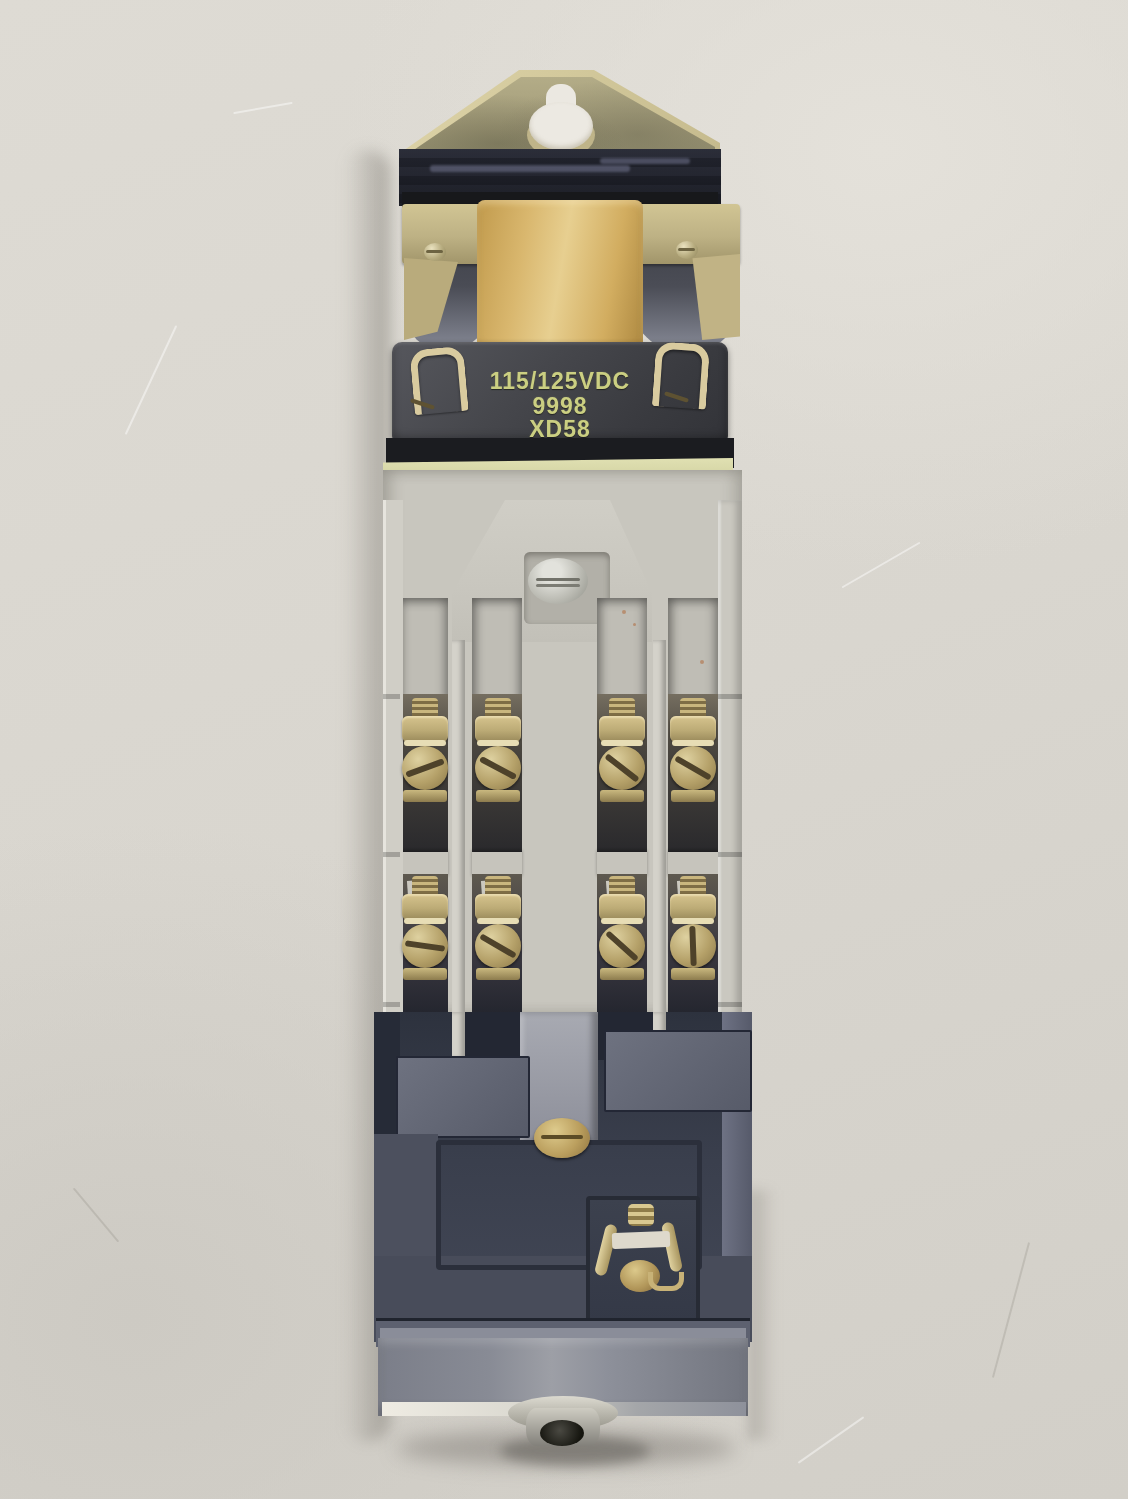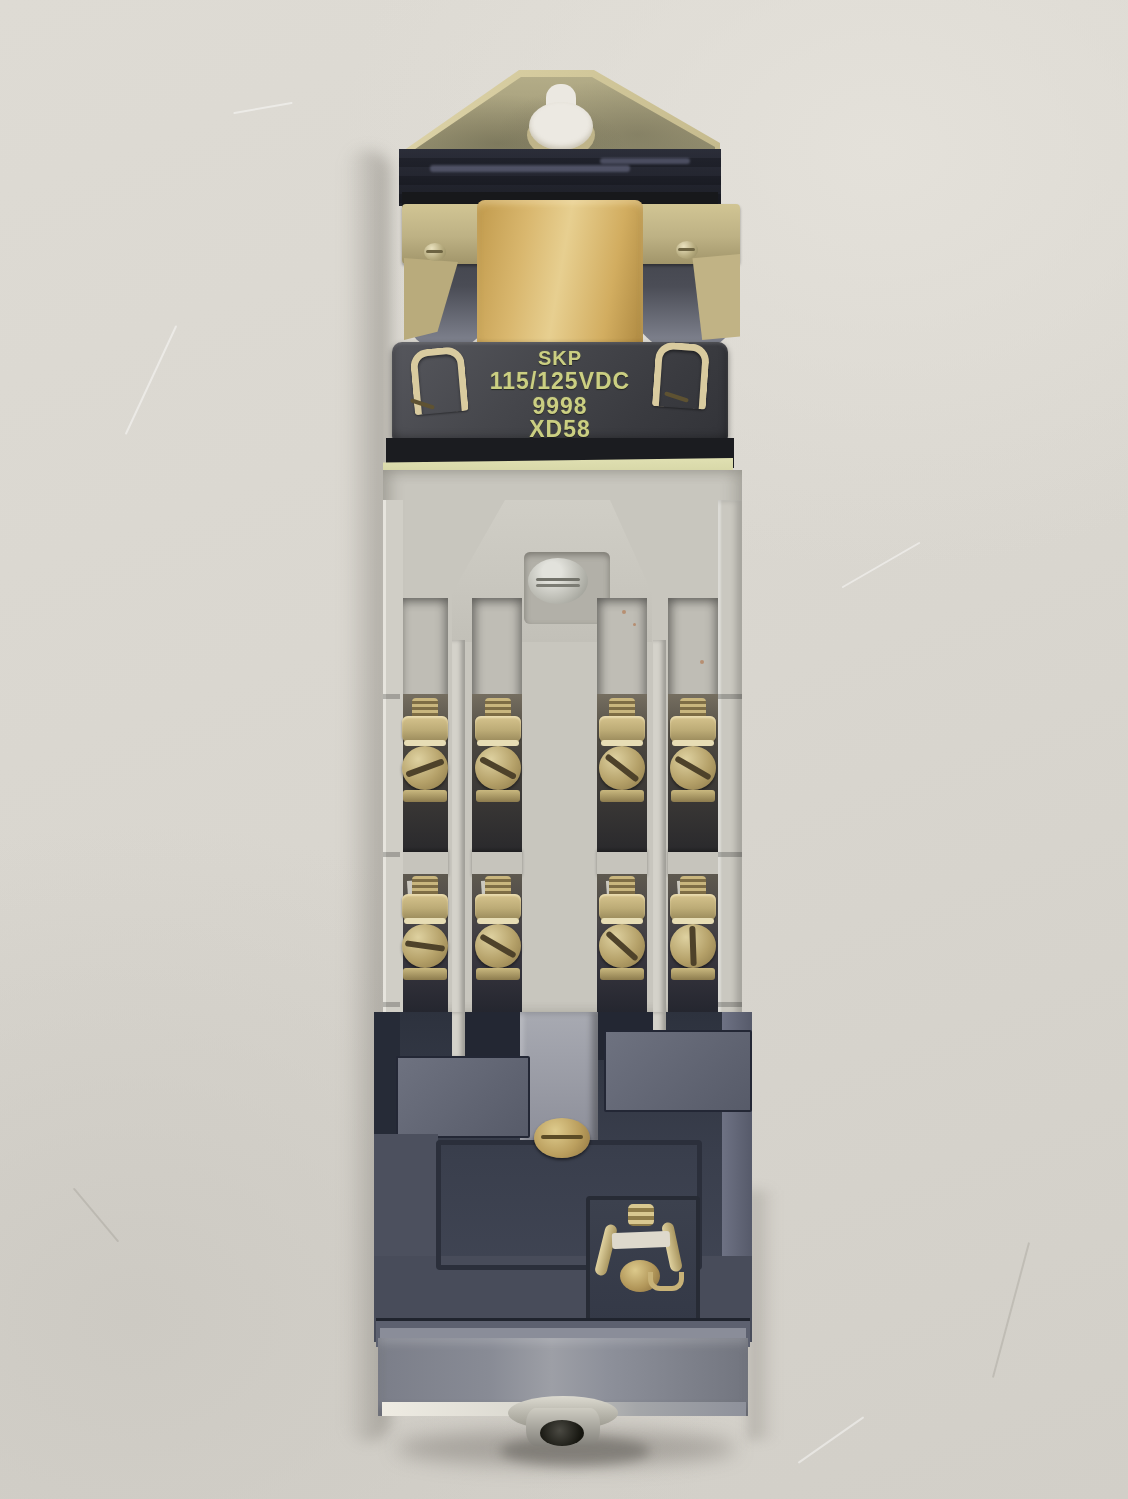--- a/index.html
+++ b/index.html
@@ -187,21 +187,20 @@
   <div class="abs wingR"></div>
   <div class="abs pscrew" style="left:424px;top:243px">
       <i></i>
     </div>
   <div class="abs pscrew" style="left:676px;top:241px">
       <i></i>
     </div>
   <div class="abs coil"></div>
 
   <div class="abs lplate"></div>
-  <div class="abs lbl" style="top:347px;font-size:20px">SKP</div>
   <div class="abs lbl" style="top:368px;font-size:23px">115/125VDC</div>
   <div class="abs lbl" style="top:393px;font-size:23px">9998</div>
   <div class="abs lbl" style="top:416px;font-size:23px">XD58</div>
   <div class="abs blk-strip"></div>
 
   <div class="abs" style="left:404px;top:346px;width:62px;height:86px">
     <div class="abs clip-wire" style="left:8px;top:2px;transform:rotate(-5deg)"></div>
     <div class="abs clip-screw" style="left:2px;top:46px">
         <i></i>
       </div>

